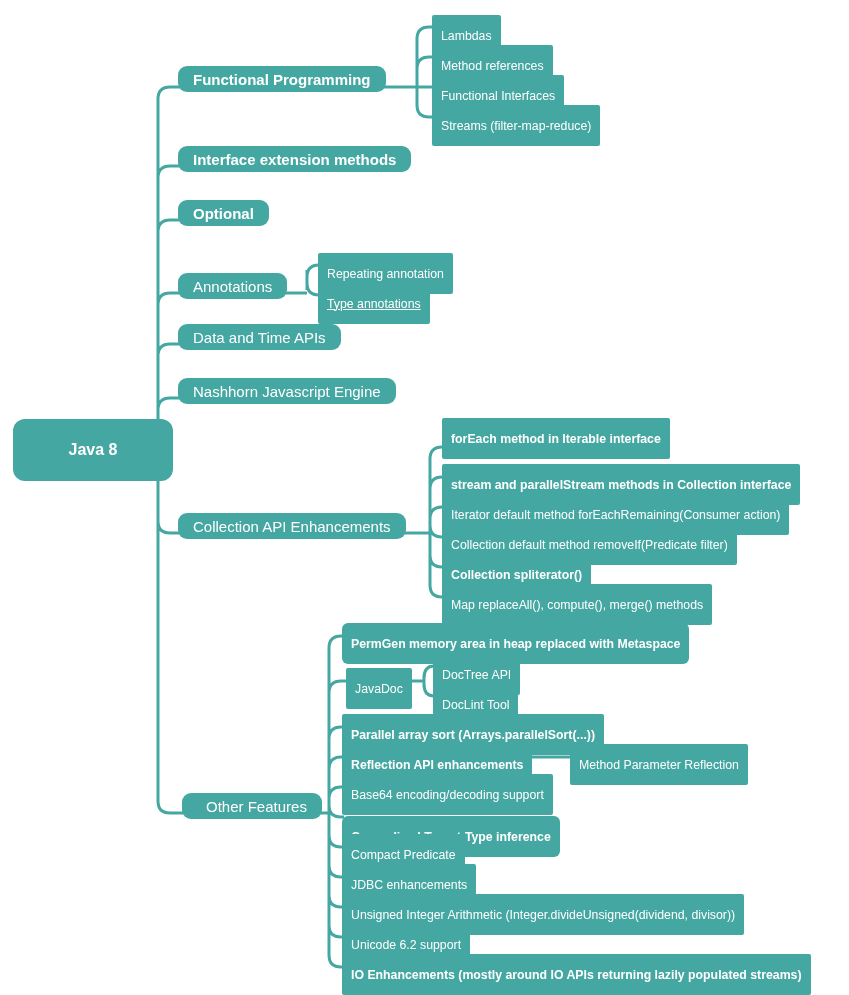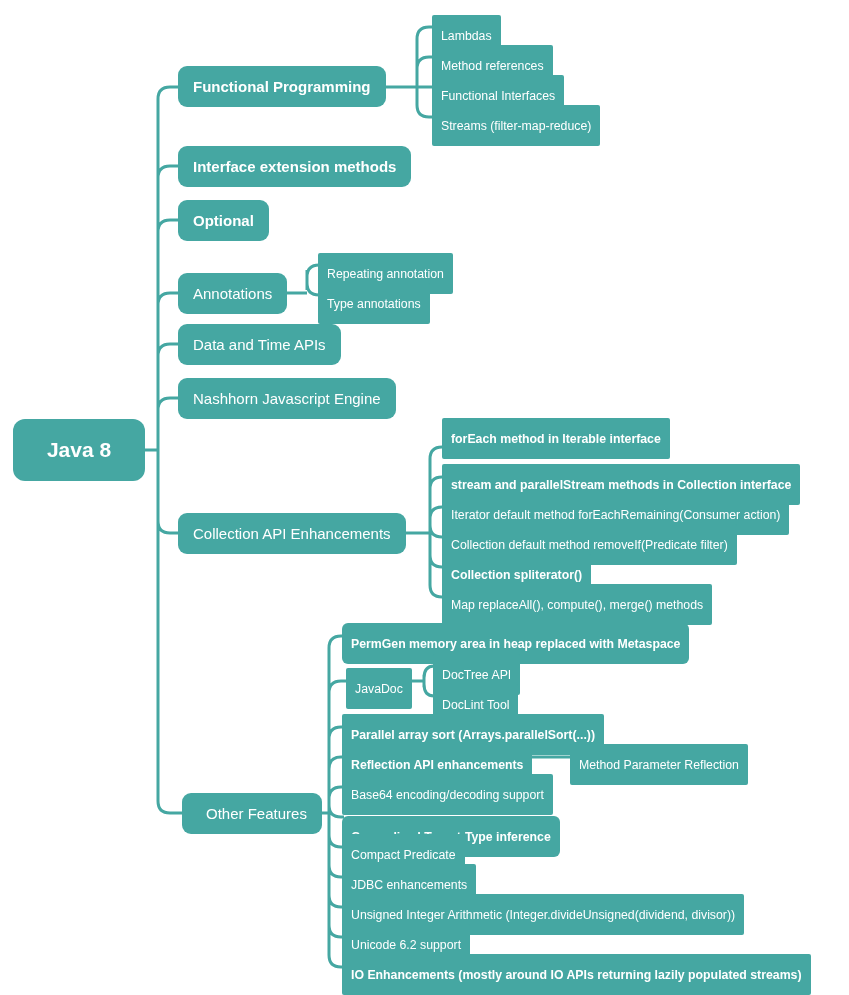--- a/index.html
+++ b/index.html
@@ -20,28 +20,28 @@
     position:absolute;
     background:var(--accent);
     color:var(--text-on-accent);
     white-space:nowrap;
     box-sizing:border-box;
     display:flex;align-items:center;
     z-index:2;
   }
   .root{
     border-radius:12px;
-    font-size:21px;font-weight:bold;
-    height:62px;width:132px;
+    font-size:16px;font-weight:bold;
+    height:62px;width:160px;
     justify-content:center;
   }
   .l1{
     border-radius:9px;
     font-size:15px;
-    height:41px;
+    height:26px;
     padding:0 15px;
   }
   .l2{
     border-radius:2px;
     font-size:12.3px;
     height:41px;
     padding:4px 9px;
   }
   .bold{font-weight:bold;}
 </style>
@@ -103,21 +103,21 @@
   <div class="node l1" style="left:178px;top:378px;">Nashhorn Javascript Engine</div>
   <div class="node l1" style="left:178px;top:513px;">Collection API Enhancements</div>
   <div class="node l1" style="left:182px;top:793px;padding-left:24px;">Other Features</div>
 
   <div class="node l2" style="left:432px;top:15px;">Lambdas</div>
   <div class="node l2" style="left:432px;top:45px;">Method references</div>
   <div class="node l2" style="left:432px;top:75px;">Functional Interfaces</div>
   <div class="node l2" style="left:432px;top:105px;text-align:right;">Streams (filter-map-reduce)</div>
 
   <div class="node l2" style="left:318px;top:253px;">Repeating annotation</div>
-  <div class="node l2" style="left:318px;top:283px;">Type annotations</div>
+  <div class="node l2" style="left:318px;top:283px;text-decoration:underline;">Type annotations</div>
 
   <div class="node l2 bold" style="left:442px;top:418px;">forEach method in Iterable interface</div>
   <div class="node l2 bold" style="left:442px;top:464px;">stream and parallelStream methods in Collection interface</div>
   <div class="node l2" style="left:442px;top:494px;">Iterator default method forEachRemaining(Consumer action)</div>
   <div class="node l2" style="left:442px;top:524px;">Collection default method removeIf(Predicate filter)</div>
   <div class="node l2 bold" style="left:442px;top:554px;">Collection spliterator()</div>
   <div class="node l2" style="left:442px;top:584px;">Map replaceAll(), compute(), merge() methods</div>
 
   <div class="node l2 bold" style="left:342px;top:623px;border-radius:6px;">PermGen memory area in heap replaced with Metaspace</div>
   <div class="node l2" style="left:346px;top:668px;">JavaDoc</div>

